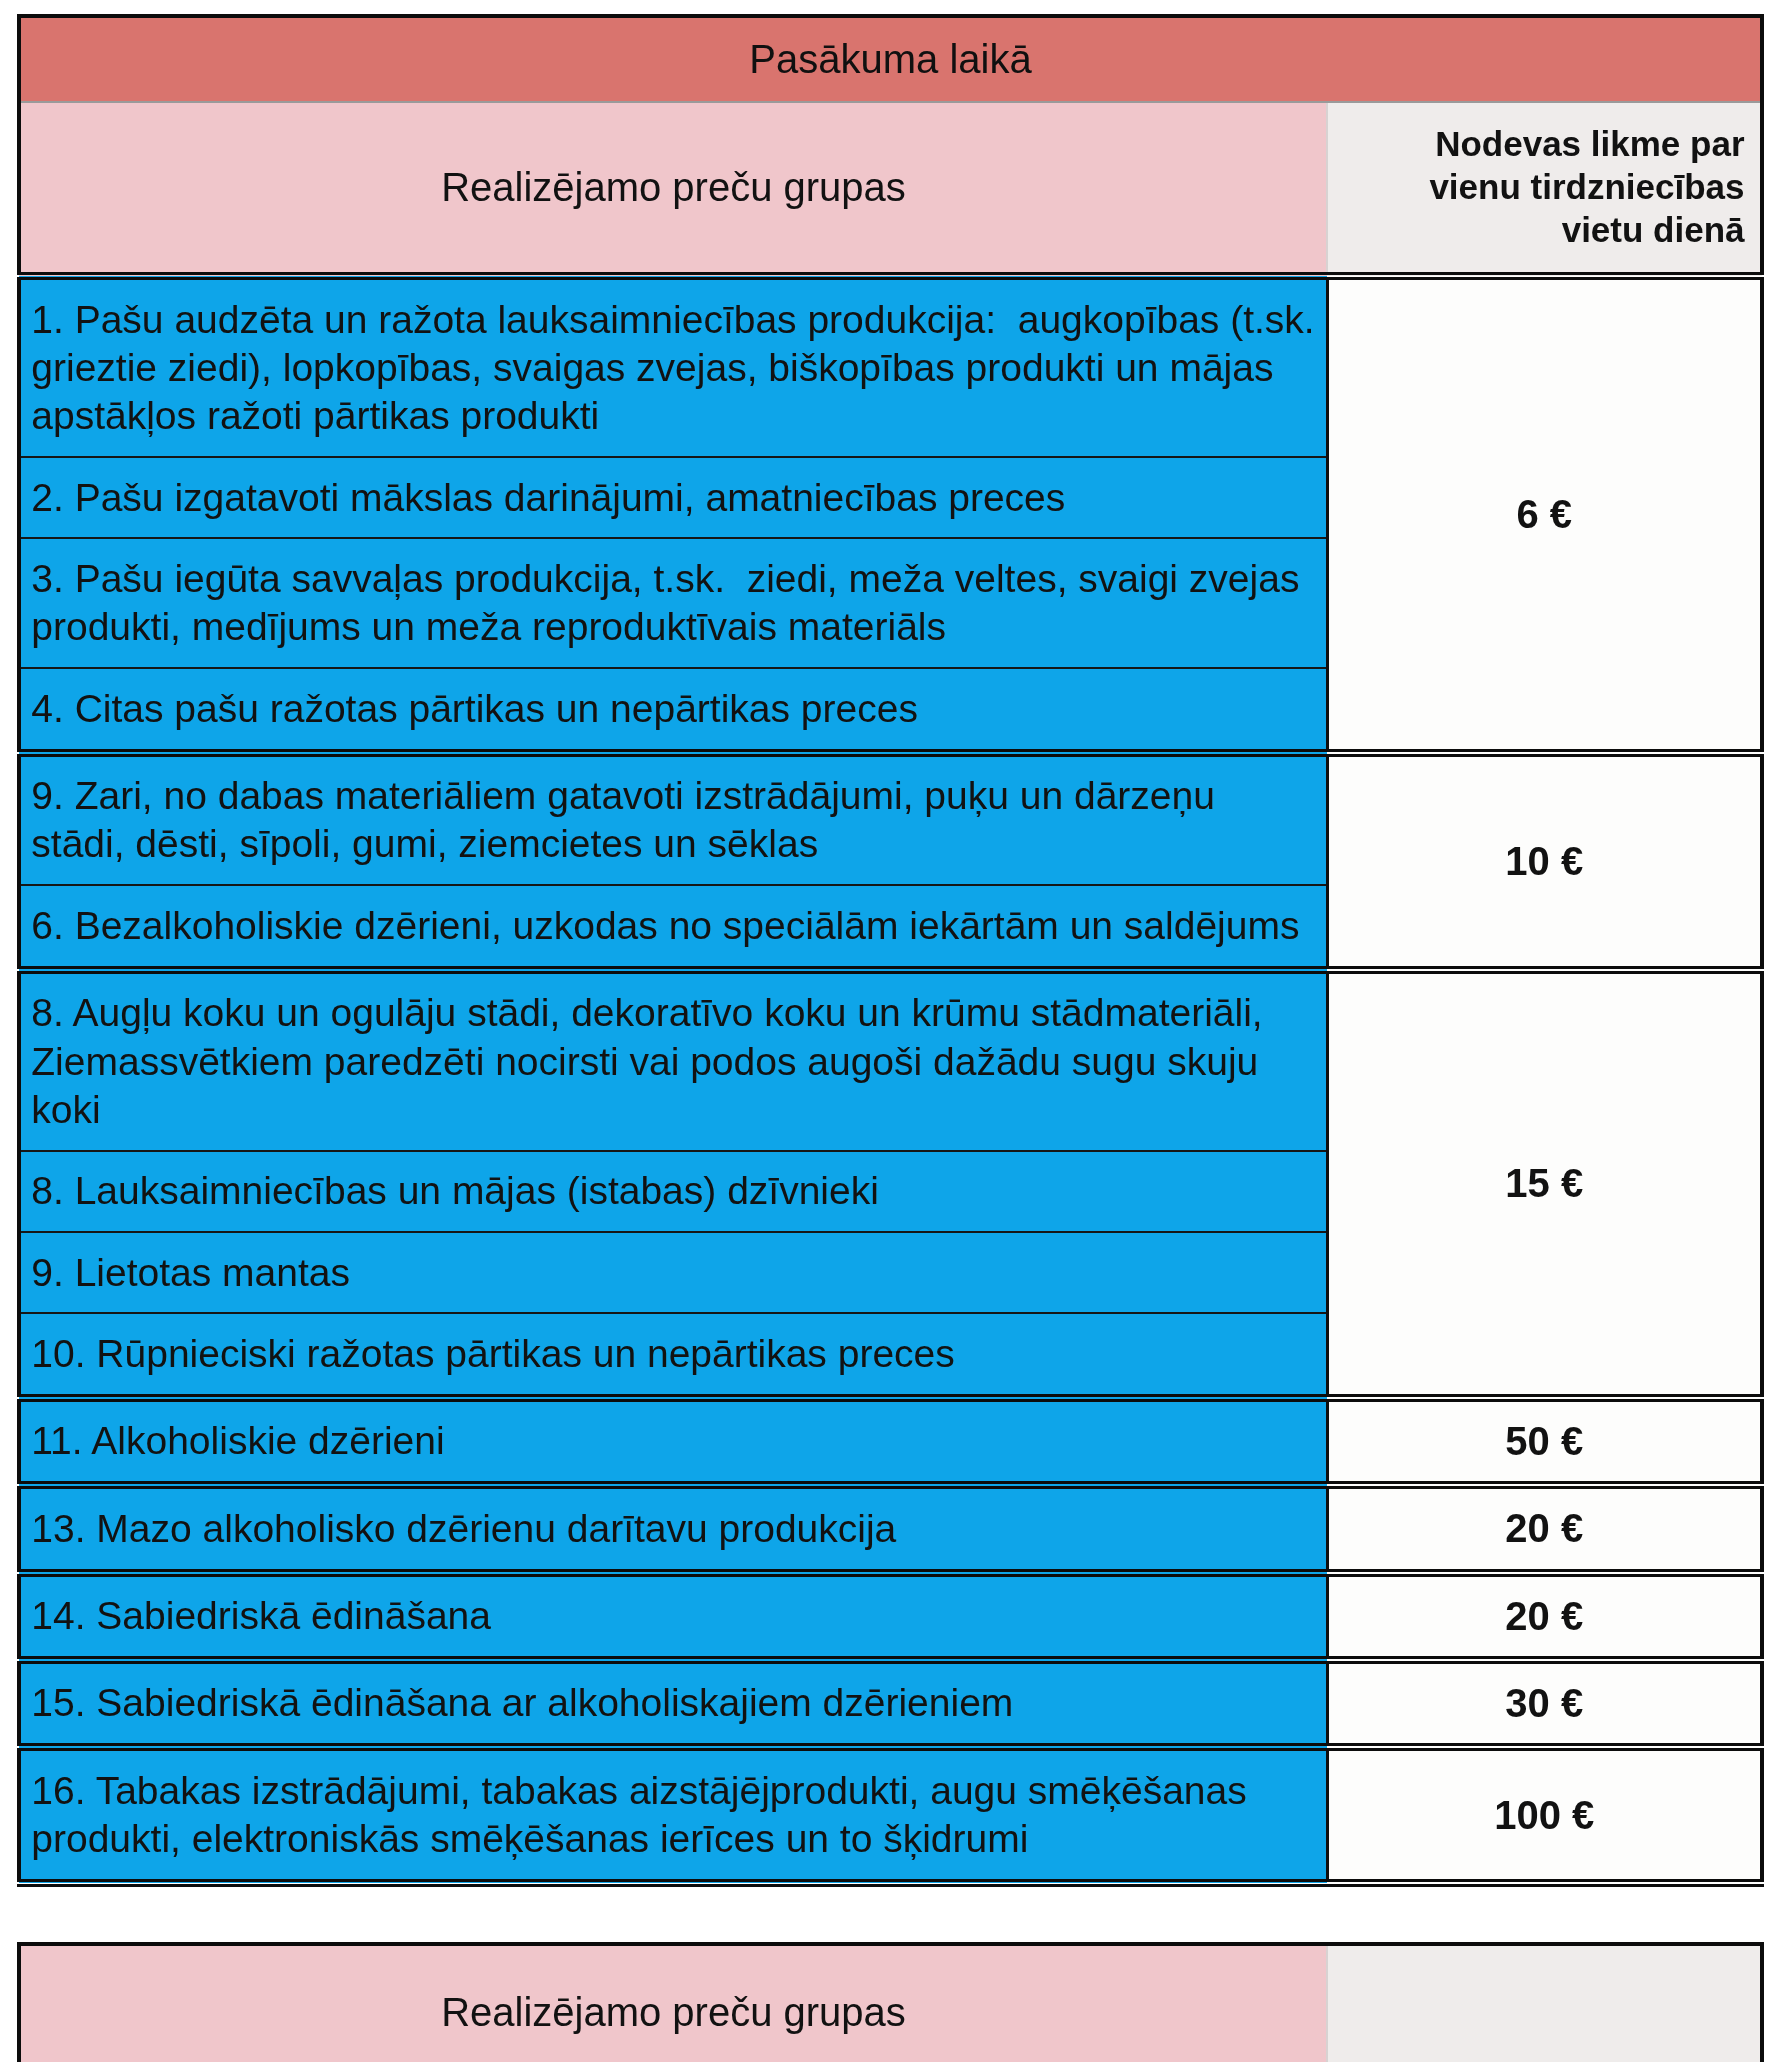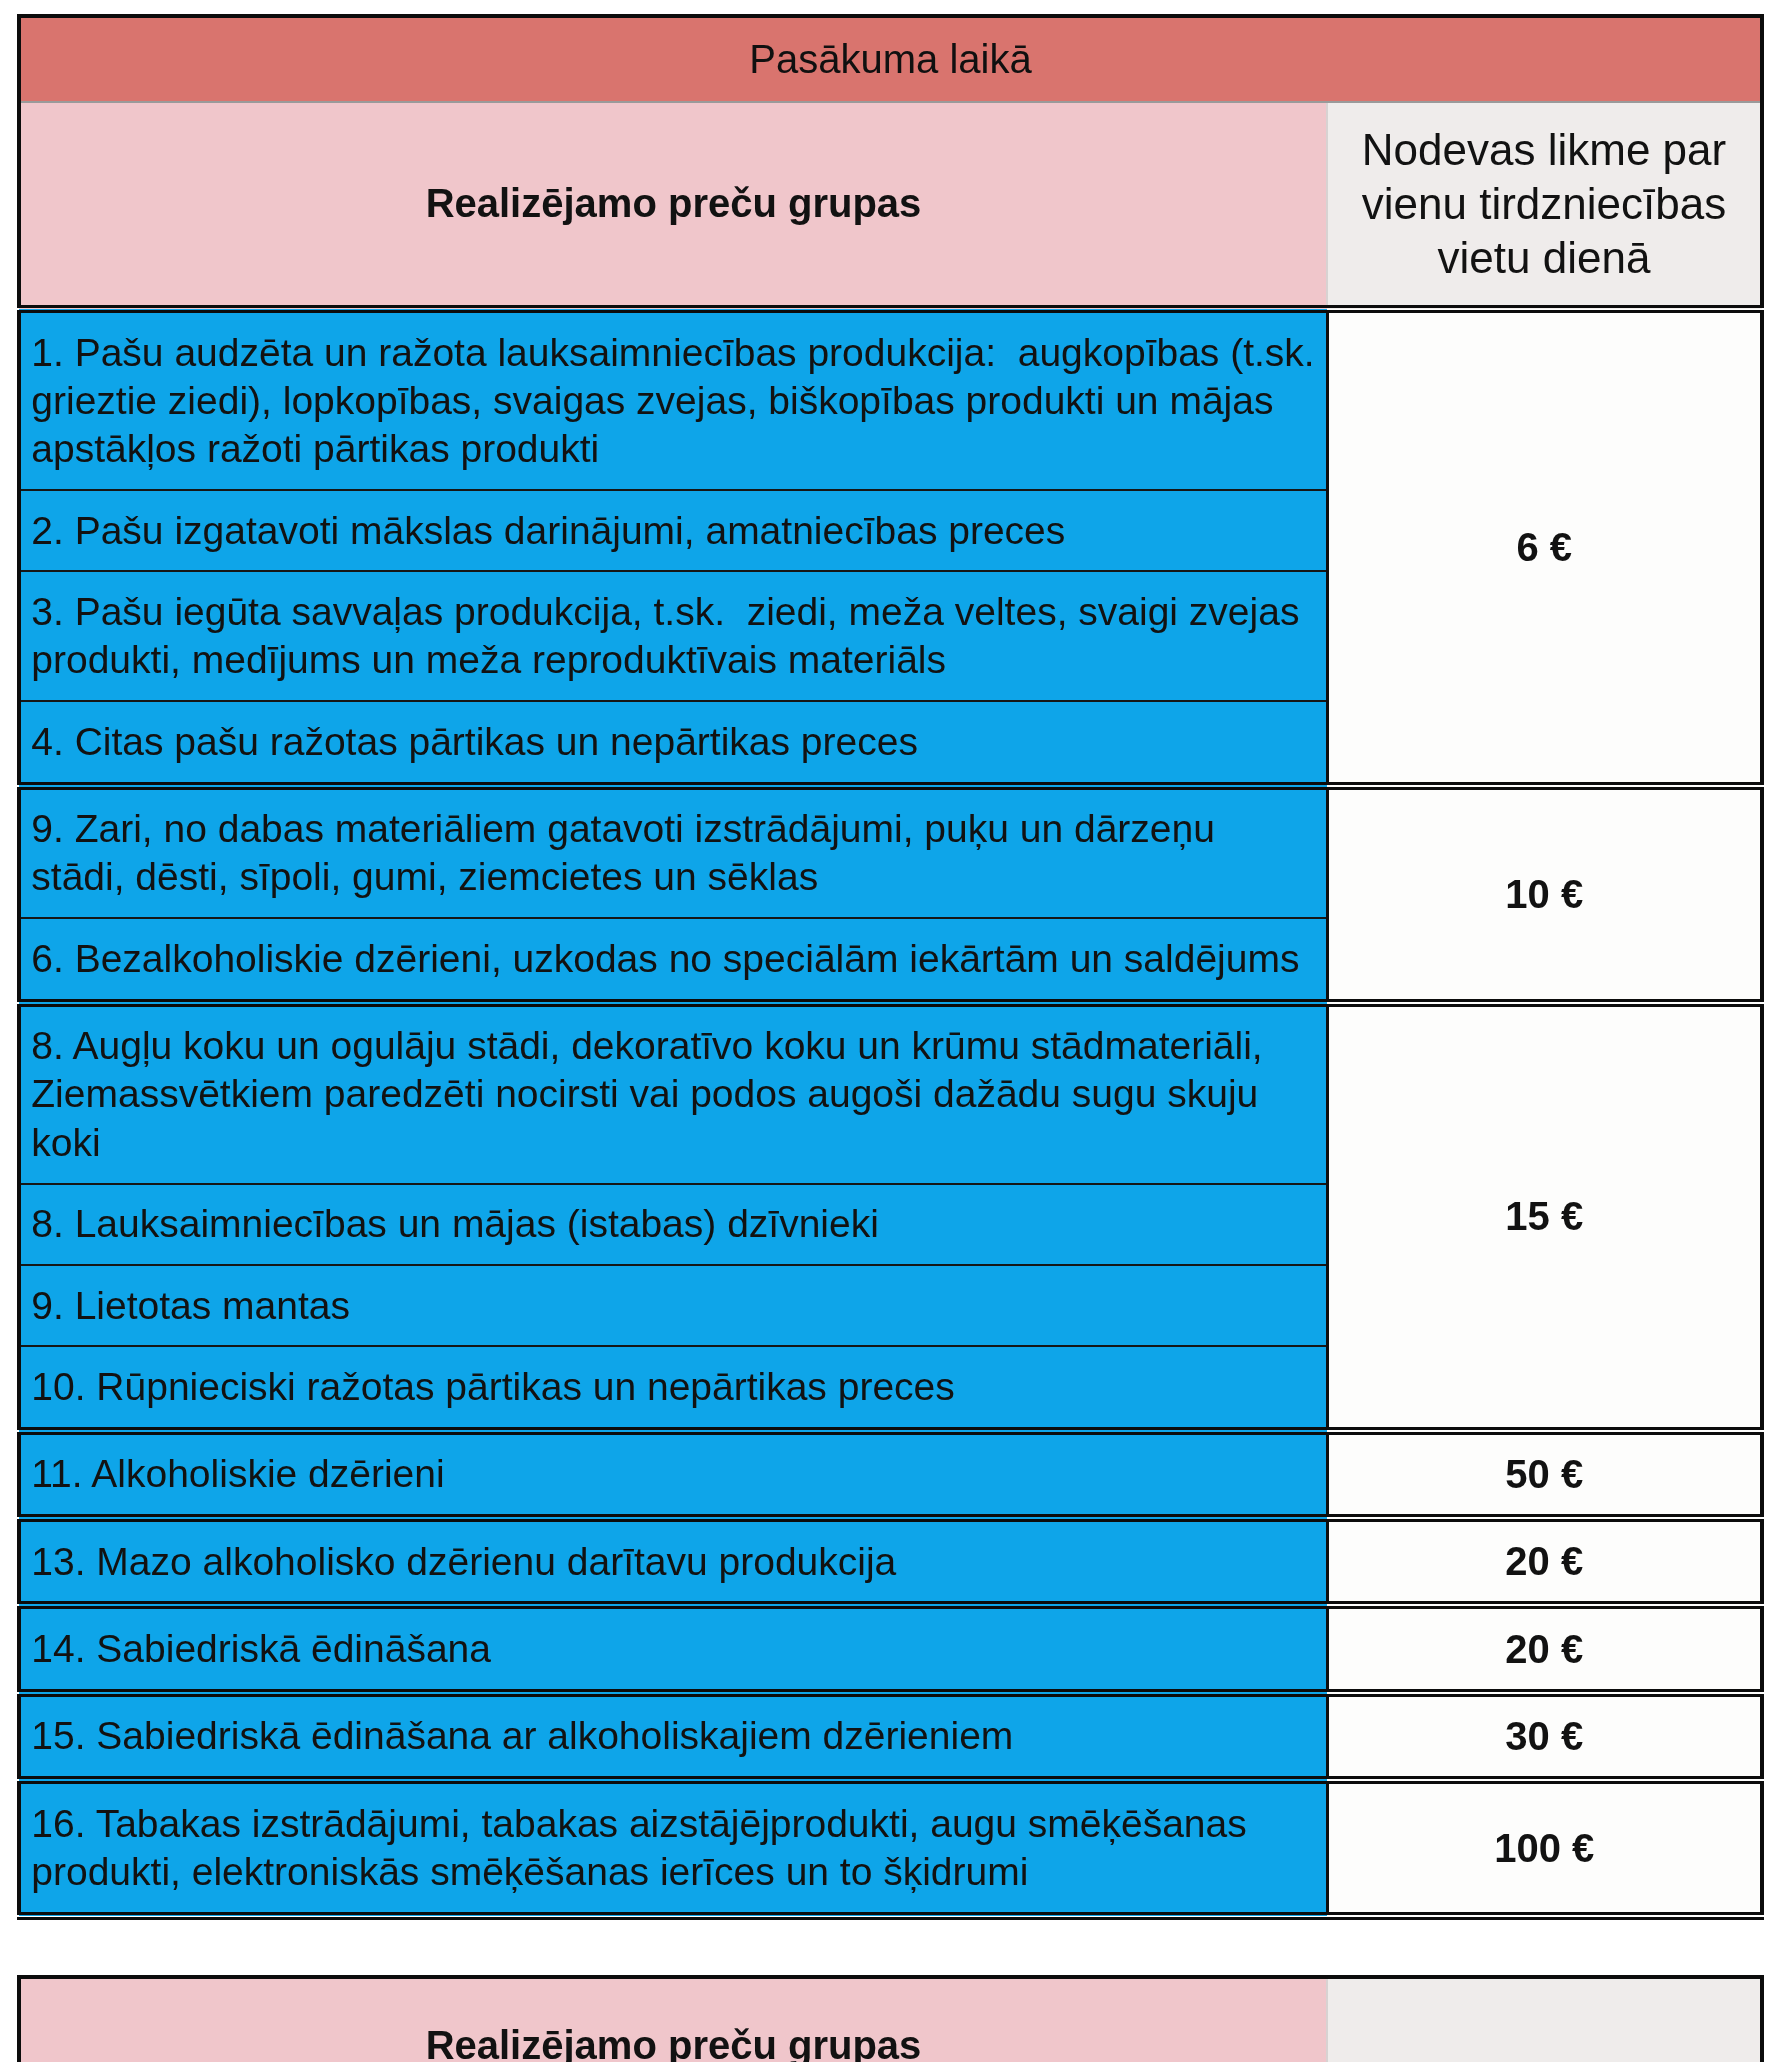--- a/index.html
+++ b/index.html
@@ -32,31 +32,31 @@
     text-align: center;
     padding: 19px 8.6px;
     border: 3.4px solid #3a3a3a;
     border-bottom: 2.6px solid #9a9a9a;
     color: #101010;
   }
   
   th.hdr-groups {
     background: #f0c6cb;
     font-size: 40px;
-    font-weight: bold;
+    font-weight: normal;
     text-align: center;
     padding: 22.4px 17px;
     height: 120px;
     border-bottom: 8.6px double #0c0c0c;
   }
   th.hdr-rate {
     background: #efeceb;
-    font-size: 44px;
-    font-weight: normal;
-    text-align: center;
+    font-size: 35px;
+    font-weight: bold;
+    text-align: right;
     line-height: 1.22;
     padding: 20.6px 15.5px;
     border-left: 2.6px solid #d8d2d2;
     border-bottom: 8.6px double #0c0c0c;
   }
 
   
   td.group {
     background: #0ea5e9;
     font-size: 39px;

